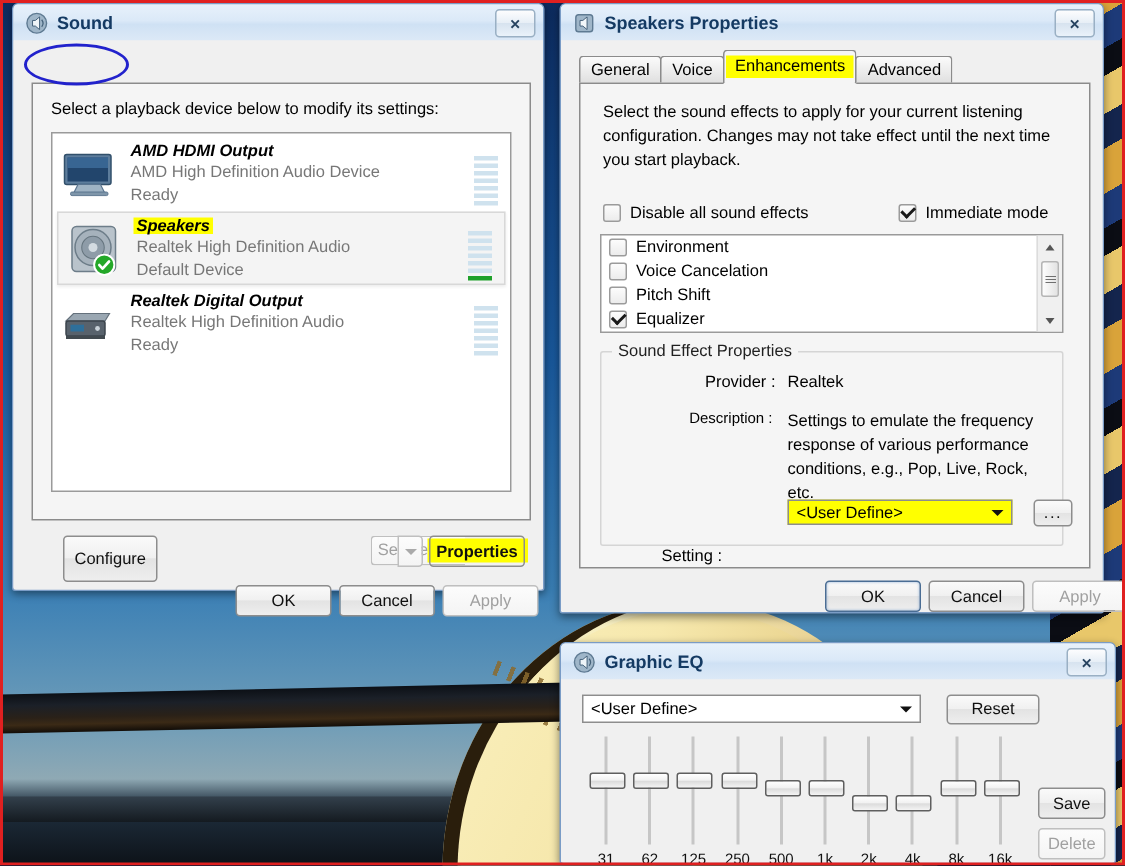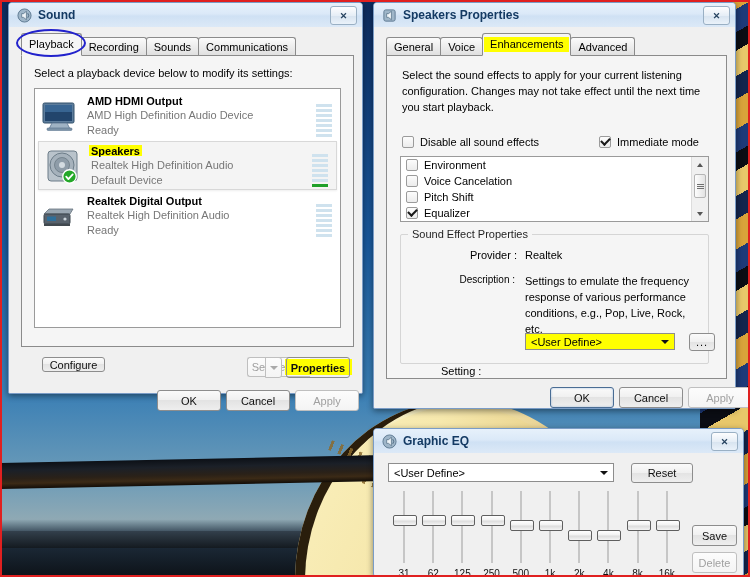--- a/index.html
+++ b/index.html
@@ -92,21 +92,21 @@
        font-size:11px;color:#101010;display:flex;align-items:center;justify-content:center;
        box-sizing:border-box;white-space:nowrap;font-family:"Liberation Sans",sans-serif;}
   .btn.def{border:1px solid #4a6d94;box-shadow:0 0 2px rgba(90,140,200,.6) inset;}
   .btn.disabled{color:#a0a0a0;border-color:#bfbfbf;background:linear-gradient(to bottom,#fcfcfc,#f4f4f4);}
 
   
   .listbox{background:#fff;border:1px solid #9a9a9a;box-sizing:border-box;position:absolute;overflow:hidden;}
   .dev-row{display:flex;align-items:center;height:47px;padding:0 2px 0 6px;position:relative;box-sizing:border-box;}
   .dev-row.sel{background:#f4f4f4;border:1px solid #d8d8d8;box-shadow:0 1px 2px rgba(0,0,0,.07);}
   .dev-txt{flex:1;margin-left:9px;line-height:1.32;}
-  .dev-name{font-size:11px;color:#000;font-weight:bold;}
+  .dev-name{font-size:11px;color:#000;font-weight:bold;font-style:italic;}
   .dev-sub{font-size:11px;color:#777;}
 
   .meter{width:16px;height:42px;display:flex;flex-direction:column;justify-content:flex-end;gap:2px;margin-right:6px;}
   .seg{height:3px;background:#cfe2ee;}
   .seg.on{background:#1ea02a;}
 
   
   .group{position:absolute;border:1px solid #d5d5d5;border-radius:2px;box-sizing:border-box;}
   .group-title{position:absolute;top:-7px;left:7px;background:#f5f5f5;padding:0 4px;font-size:11px;color:#1f1f1f;}
 
@@ -170,26 +170,20 @@
       </svg>
       <span class="title-text">Sound</span>
       <div class="closebtn">
         <span>✕</span>
       </div>
     </div>
   </div>
 
   <div class="dlg-body">
 
-    <div class="tabstrip" style="left:12px;top:8px;">
-      <div class="tab active"><span>Playback</span></div>
-      <div class="tab"><span>Recording</span></div>
-      <div class="tab"><span>Sounds</span></div>
-      <div class="tab"><span>Communications</span></div>
-    </div>
 
     <div class="tabpage" style="left:12px;top:28px;width:331px;height:290px;">
       <div style="position:absolute;left:12px;top:11px;font-size:11px;">Select a playback device below to modify its settings:</div>
 
       <div class="listbox" style="left:12px;top:32px;width:307px;height:240px;">
 
         <div class="dev-row" style="margin-top:3px;">
           <svg width="37" height="32" viewBox="0 0 37 32">
             <rect x="2" y="3" width="31" height="20" rx="1.5" fill="#5d7d9c" stroke="#32506b"></rect>
             <rect x="4" y="5" width="27" height="16" fill="#22456c"></rect>
@@ -264,21 +258,21 @@
               <div class="seg"></div>
               <div class="seg"></div>
             <div class="seg"></div>
               <div class="seg"></div>
               <div class="seg"></div>
           </div>
         </div>
       </div>
     </div>
 
-    <div class="btn" style="position:absolute;left:33px;top:330px;width:63px;height:15px;">
+    <div class="btn" style="position:absolute;left:33px;top:330px;width:63px;height:31px;">
       <span>Configure</span>
     </div>
     <div class="btn disabled" style="position:absolute;left:193px;top:330px;width:63px;height:20px;border-right:none;border-radius:3px 0 0 3px;margin-left:45px;">
       <span>Set Default</span>
     </div>
     <div class="btn disabled" style="position:absolute;left:256px;top:330px;width:17px;height:21px;border-radius:0 3px 3px 0;">
       <div class="tri-d" style="border-top-color:#aaa;"></div>
     </div>
     <div style="position:absolute;left:276px;top:332px;width:67px;height:16px;background:#ffff00;"></div>
     <div class="btn" style="position:absolute;left:277px;top:330px;width:64px;height:21px;background:transparent;font-weight:bold;">

